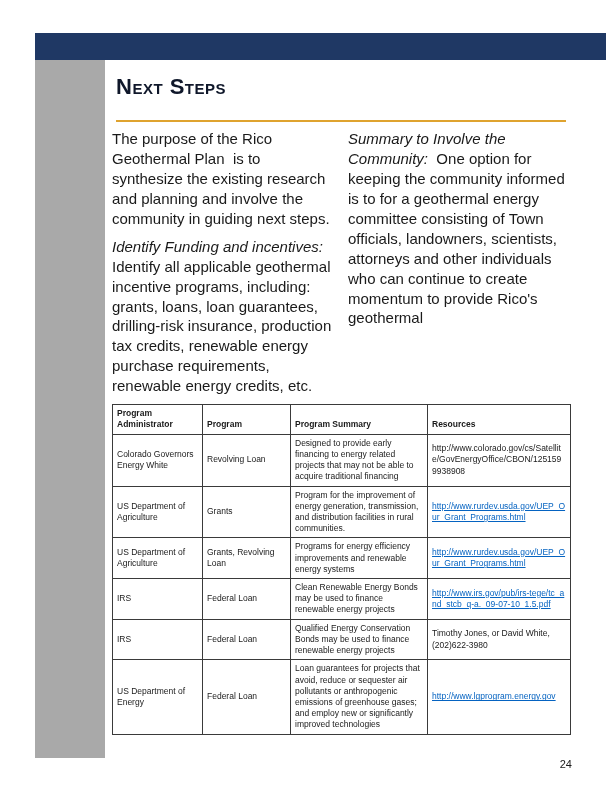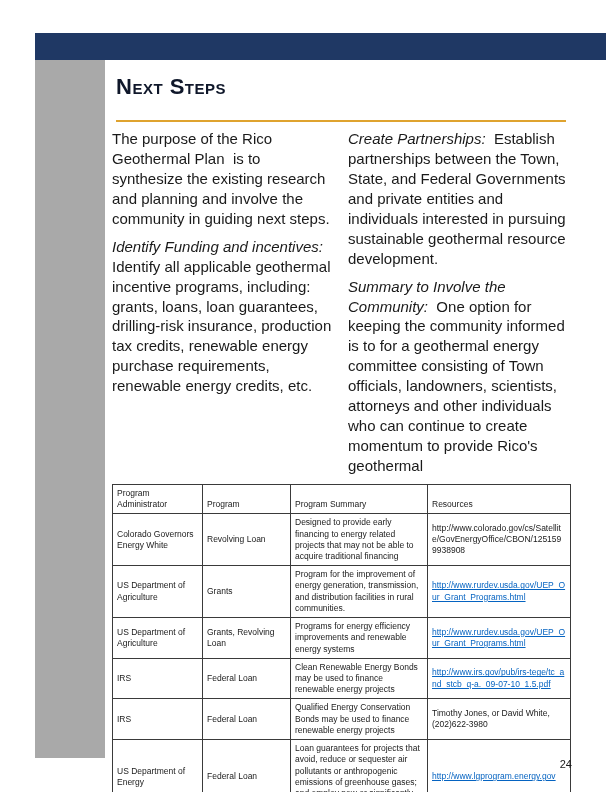--- a/index.html
+++ b/index.html
@@ -29,21 +29,21 @@
     margin:4px 0 4px 0; white-space:pre-wrap; color:#141414;
   }
 
   table.funding-table {
     border-collapse:collapse; width:458px; table-layout:fixed;
     font-size:8.5px; line-height:1.32; color:#1a1a1a;
   }
   .funding-table th, .funding-table td {
     border:1px solid #3a3a3a; padding:3px 4px; overflow-wrap:break-word;
   }
-  .funding-table th { font-weight:400; text-align:left; vertical-align:bottom; }
+  .funding-table th { font-weight:700; text-align:left; vertical-align:bottom; }
   td.c-summary { vertical-align:top; }
   td.c-admin, td.c-program, td.c-resource { vertical-align:middle; }
   .res-link { color:#0563c1; }
   .url-text { word-break:break-all; }
 
   .page-number { position:absolute; right:40px; bottom:22px; font-size:11px; color:#1a1a1a; }
 </style>
 </head>
 <body>
 
@@ -55,21 +55,20 @@
   <div class="content">
 
     <h1 class="title">Next Steps</h1>
 
     <div class="cols">
       <div class="col">
         <p class="para">The purpose of the Rico Geothermal Plan  is to synthesize the existing research and planning and involve the community in guiding next steps.</p>
         <p class="para"><span class="lead-italic">Identify Funding and incentives:</span><span> Identify all applicable geothermal incentive programs, including: grants, loans, loan guarantees, drilling-risk insurance, production tax credits, renewable energy purchase requirements, renewable energy credits, etc.</span></p>
       </div>
       <div class="col">
-        <p class="para"><span class="lead-italic">Create Partnerships:</span><span>  Establish partnerships between the Town, State, and Federal Governments and private entities and individuals interested in pursuing sustainable geothermal resource development.</span></p>
         <p class="para"><span class="lead-italic">Summary to Involve the Community:</span><span>  One option for keeping the community informed is to for a geothermal energy committee consisting of Town officials, landowners, scientists, attorneys and other individuals who can continue to create momentum to provide Rico's geothermal</span></p>
       </div>
     </div>
 
 
     <table class="funding-table">
       <colgroup>
         <col style="width:90px">
         <col style="width:88px">
         <col style="width:137px">

